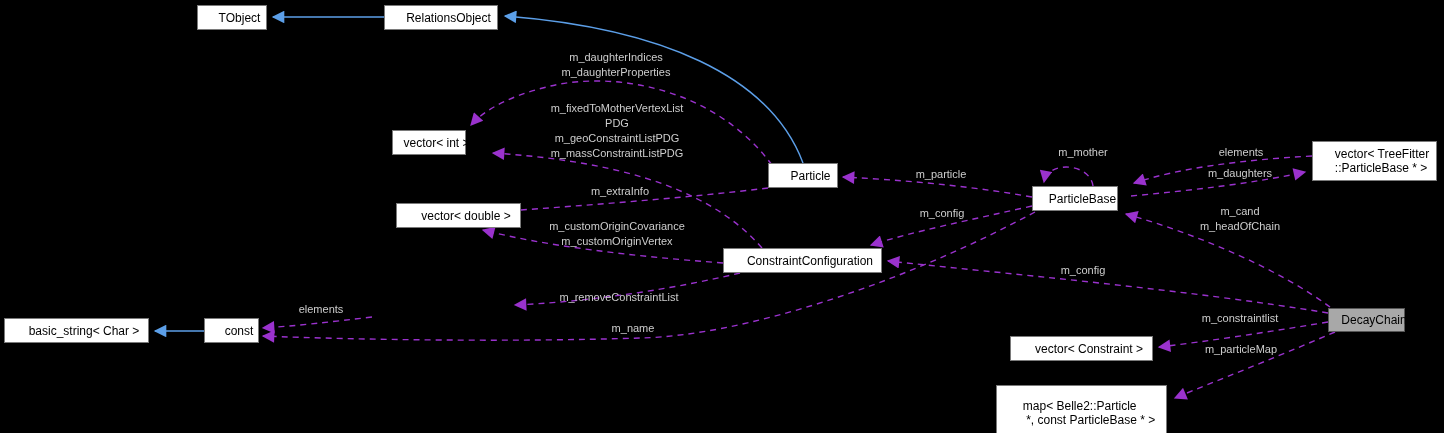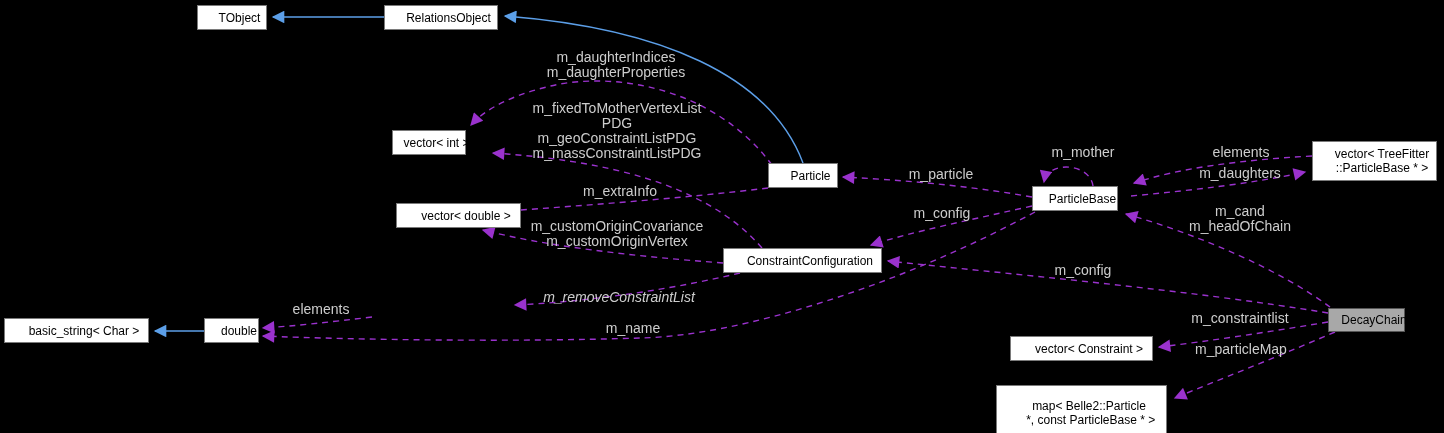--- a/index.html
+++ b/index.html
@@ -12,26 +12,26 @@
     position:relative; width:1444px; height:433px; overflow:hidden;
     background:var(--background);
     font-family:"Liberation Sans", sans-serif;
   }
   #edges{position:absolute;left:0;top:0;width:1444px;height:433px;}
   .node{
     position:absolute; box-sizing:border-box;
     background:var(--node-fill); border:1px solid var(--node-border);
     color:var(--node-text); font-size:12px; line-height:14px;
     display:flex; align-items:center; justify-content:center;
-    text-align:center; white-space:pre; cursor:pointer;padding-left:15px;
+    white-space:pre; cursor:pointer;padding-left:15px;
   }
   .node.selected{background:var(--selected-fill); border-color:var(--selected-border); cursor:default;}
   .elabel{
     position:absolute; transform:translateX(-50%);
-    color:var(--edge-label); font-size:14px; line-height:15px;
+    color:var(--edge-label); font-size:11px; line-height:15px;
     white-space:pre; text-align:center; pointer-events:none;
   }
   .edge{fill:none; stroke-width:1.4;}
   .edge.usage{stroke:var(--edge-usage); stroke-dasharray:6 5;}
   .edge.inherit{stroke:var(--edge-inherit);}
 </style>
 </head>
 <body>
 
 <div id="canvas">
@@ -68,40 +68,40 @@
     <path class="edge usage" d="M1335,332 C1270,360 1218,380 1175,398" marker-end="url(#arrow-usage)"></path>
   </svg>
 
   <div class="node" style="left:197px;top:5px;width:70px;height:25px;">TObject</div>
   <div class="node" style="left:384px;top:5px;width:114px;height:25px;">RelationsObject</div>
   <div class="node" style="left:392px;top:130px;width:74px;height:25px;">vector&lt; int &gt;</div>
   <div class="node" style="left:768px;top:163px;width:70px;height:25px;">Particle</div>
   <div class="node" style="left:377px;top:203px;width:125px;height:25px;margin-left:19px;">vector&lt; double &gt;</div>
   <div class="node" style="left:723px;top:248px;width:159px;height:25px;">ConstraintConfiguration</div>
   <div class="node" style="left:4px;top:318px;width:145px;height:25px;">basic_string&lt; Char &gt;</div>
-  <div class="node" style="left:204px;top:318px;width:55px;height:25px;">double</div>
+  <div class="node" style="left:204px;top:318px;width:55px;height:25px;">const</div>
   <div class="node" style="left:1032px;top:186px;width:86px;height:25px;">ParticleBase</div>
   <div class="node" style="left:1312px;top:141px;width:125px;height:40px;">vector&lt; TreeFitter
 ::ParticleBase * &gt;</div>
   <div class="node selected" style="left:1328px;top:308px;width:77px;height:24px;">DecayChain</div>
   <div class="node" style="left:1010px;top:336px;width:143px;height:25px;">vector&lt; Constraint &gt;</div>
   <div class="node" style="left:996px;top:385px;width:171px;height:56px;">map&lt; Belle2::Particle
  *, const ParticleBase * &gt;</div>
 
   <div class="elabel" style="left:616px;top:50px;">m_daughterIndices
 m_daughterProperties</div>
   <div class="elabel" style="left:617px;top:101px;">m_fixedToMotherVertexList
 PDG
 m_geoConstraintListPDG
 m_massConstraintListPDG</div>
   <div class="elabel" style="left:620px;top:184px;">m_extraInfo</div>
   <div class="elabel" style="left:617px;top:219px;">m_customOriginCovariance
 m_customOriginVertex</div>
   <div class="elabel" style="left:321px;top:302px;">elements</div>
-  <div class="elabel" style="left:619px;top:290px;font-style:italic;">m_removeConstraintList</div>
+  <div class="elabel" style="left:619px;top:290px;">m_removeConstraintList</div>
   <div class="elabel" style="left:619px;top:321px;margin-left:14px;">m_name</div>
   <div class="elabel" style="left:941px;top:167px;">m_particle</div>
   <div class="elabel" style="left:942px;top:206px;">m_config</div>
   <div class="elabel" style="left:1083px;top:145px;">m_mother</div>
   <div class="elabel" style="left:1241px;top:145px;">elements</div>
   <div class="elabel" style="left:1240px;top:166px;">m_daughters</div>
   <div class="elabel" style="left:1240px;top:204px;">m_cand
 m_headOfChain</div>
   <div class="elabel" style="left:1083px;top:263px;">m_config</div>
   <div class="elabel" style="left:1240px;top:311px;">m_constraintlist</div>

